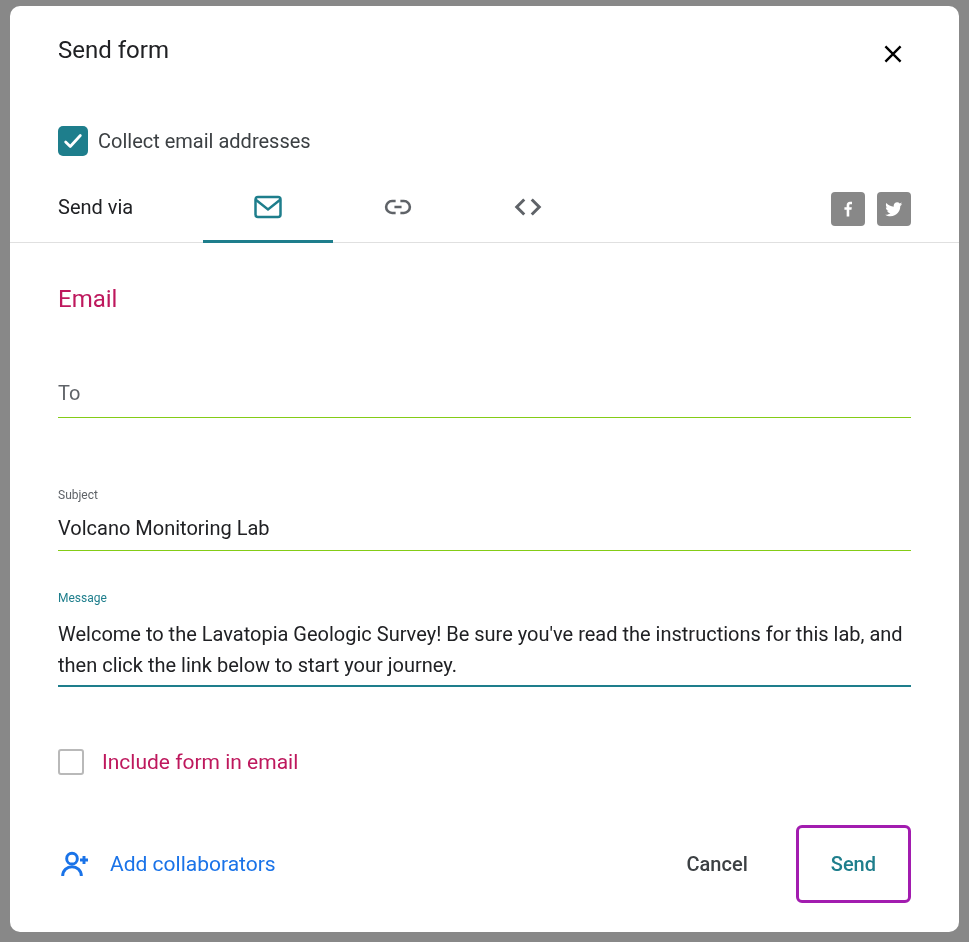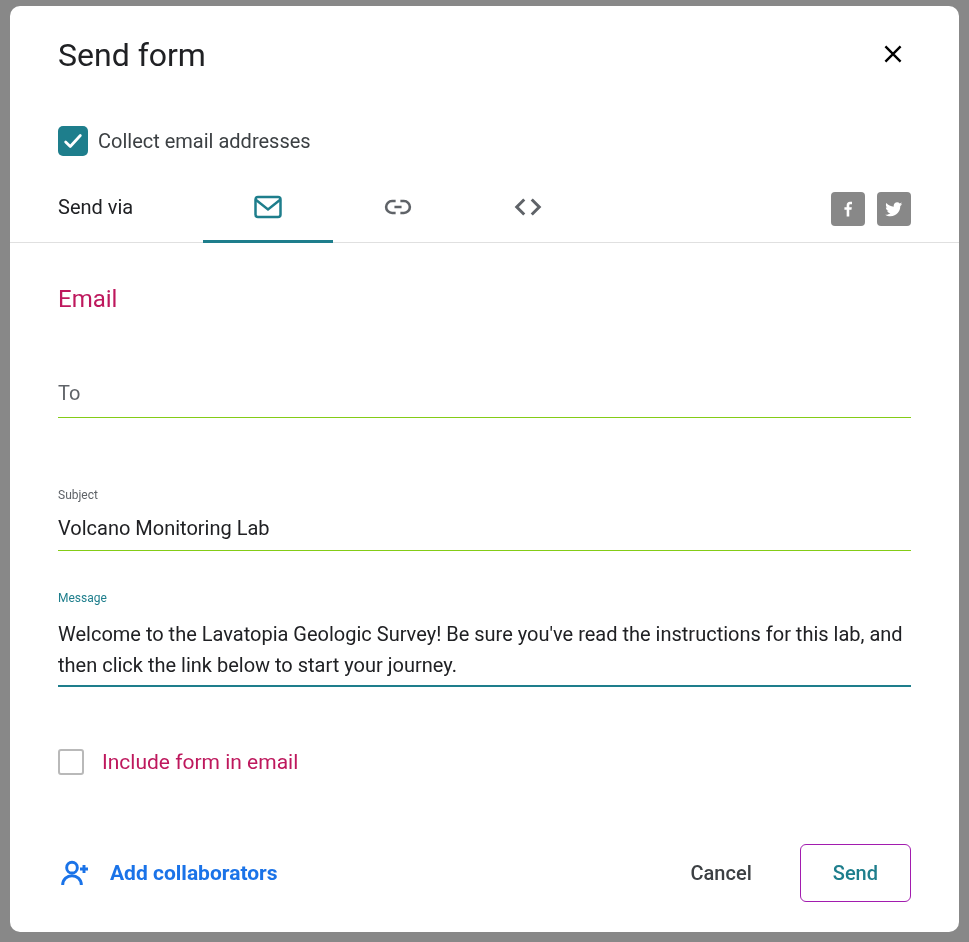--- a/index.html
+++ b/index.html
@@ -19,21 +19,21 @@
       padding: 0;
       display: flex;
       flex-direction: column;
     }
     .header {
       display: flex;
       align-items: flex-start;
       padding: 30px 44px 0 48px;
     }
     .title {
-      font-size: 32px;
+      font-size: 24px;
       font-weight: 400;
       color: #202124;
       flex: 1;
     }
     .close-btn {
       width: 44px; height: 44px;
       display: flex; align-items: center; justify-content: center;
       cursor: pointer;
       color: #000;
       margin-top: -4px;
@@ -153,38 +153,38 @@
     .include-label { font-size: 21px; color: #be185d; }
     .footer {
       display: flex;
       align-items: center;
       padding: 50px 48px 30px 48px;
     }
     .add-collab {
       display: flex; align-items: center; gap: 16px;
       color: #1a73e8;
       font-size: 21px;
-      font-weight: 700;
+      font-weight: 400;
       cursor: pointer;
     }
     .add-collab svg { width: 36px; height: 32px; }
     .footer-spacer { flex: 1; }
     .btn {
       font-size: 20px;
       font-weight: 500;
       padding: 14px 28px;
       border-radius: 6px;
       cursor: pointer;
       user-select: none;
     }
     .btn-cancel { color: #3c4043; margin-right: 20px; }
     .btn-send {
       color: #1e7e8c;
-      border: 1px solid #a21caf;
-      padding: 16px 32px;
+      border: 3px solid #a21caf;
+      padding: 24px 32px;
     }
   </style>
 </head>
 <body>
 
 <div class="dialog">
   <div class="header">
     <div class="title">Send form</div>
     <div class="close-btn">
       <svg viewBox="0 0 24 24" fill="none" stroke="currentColor" stroke-width="2.2">

